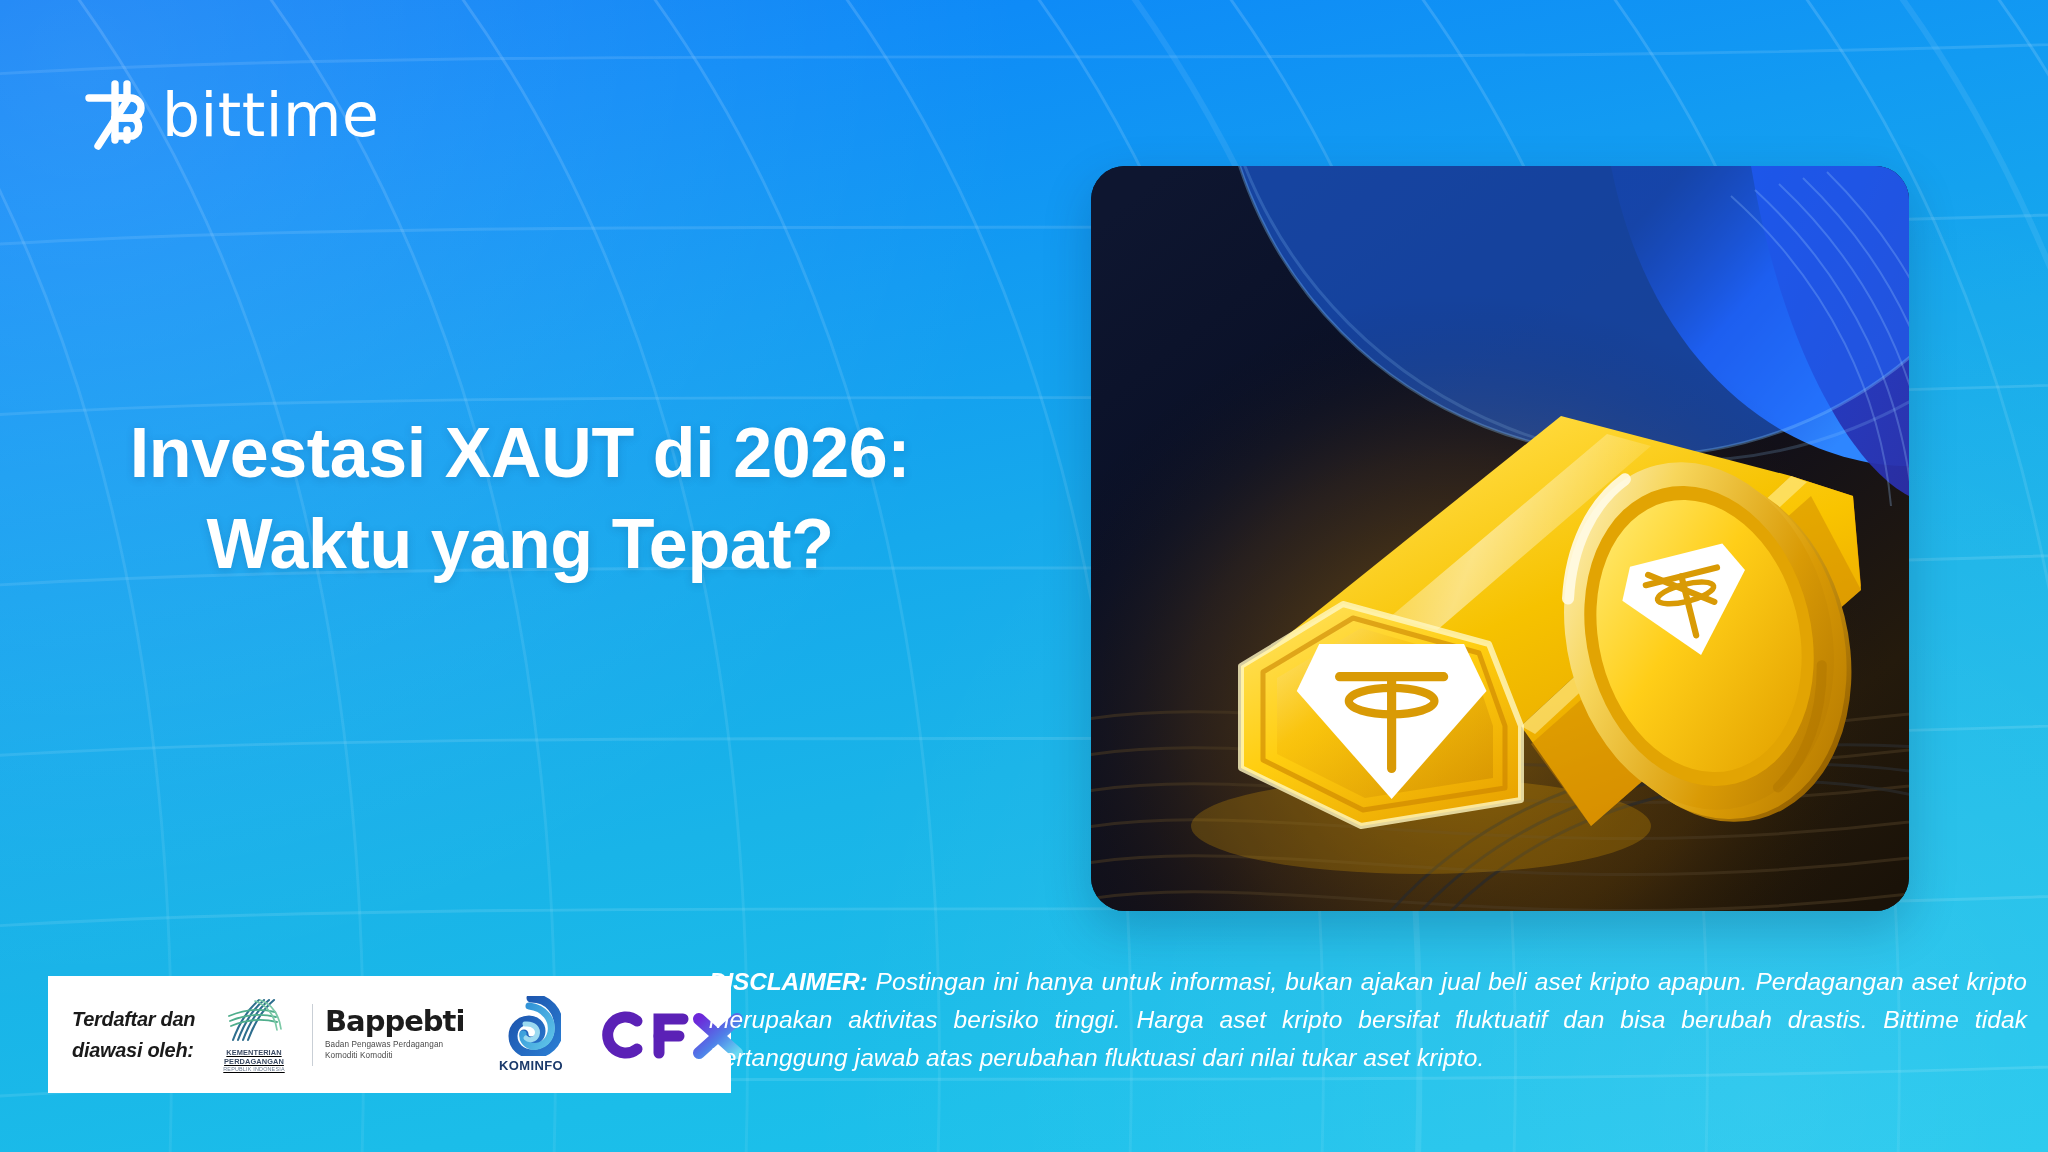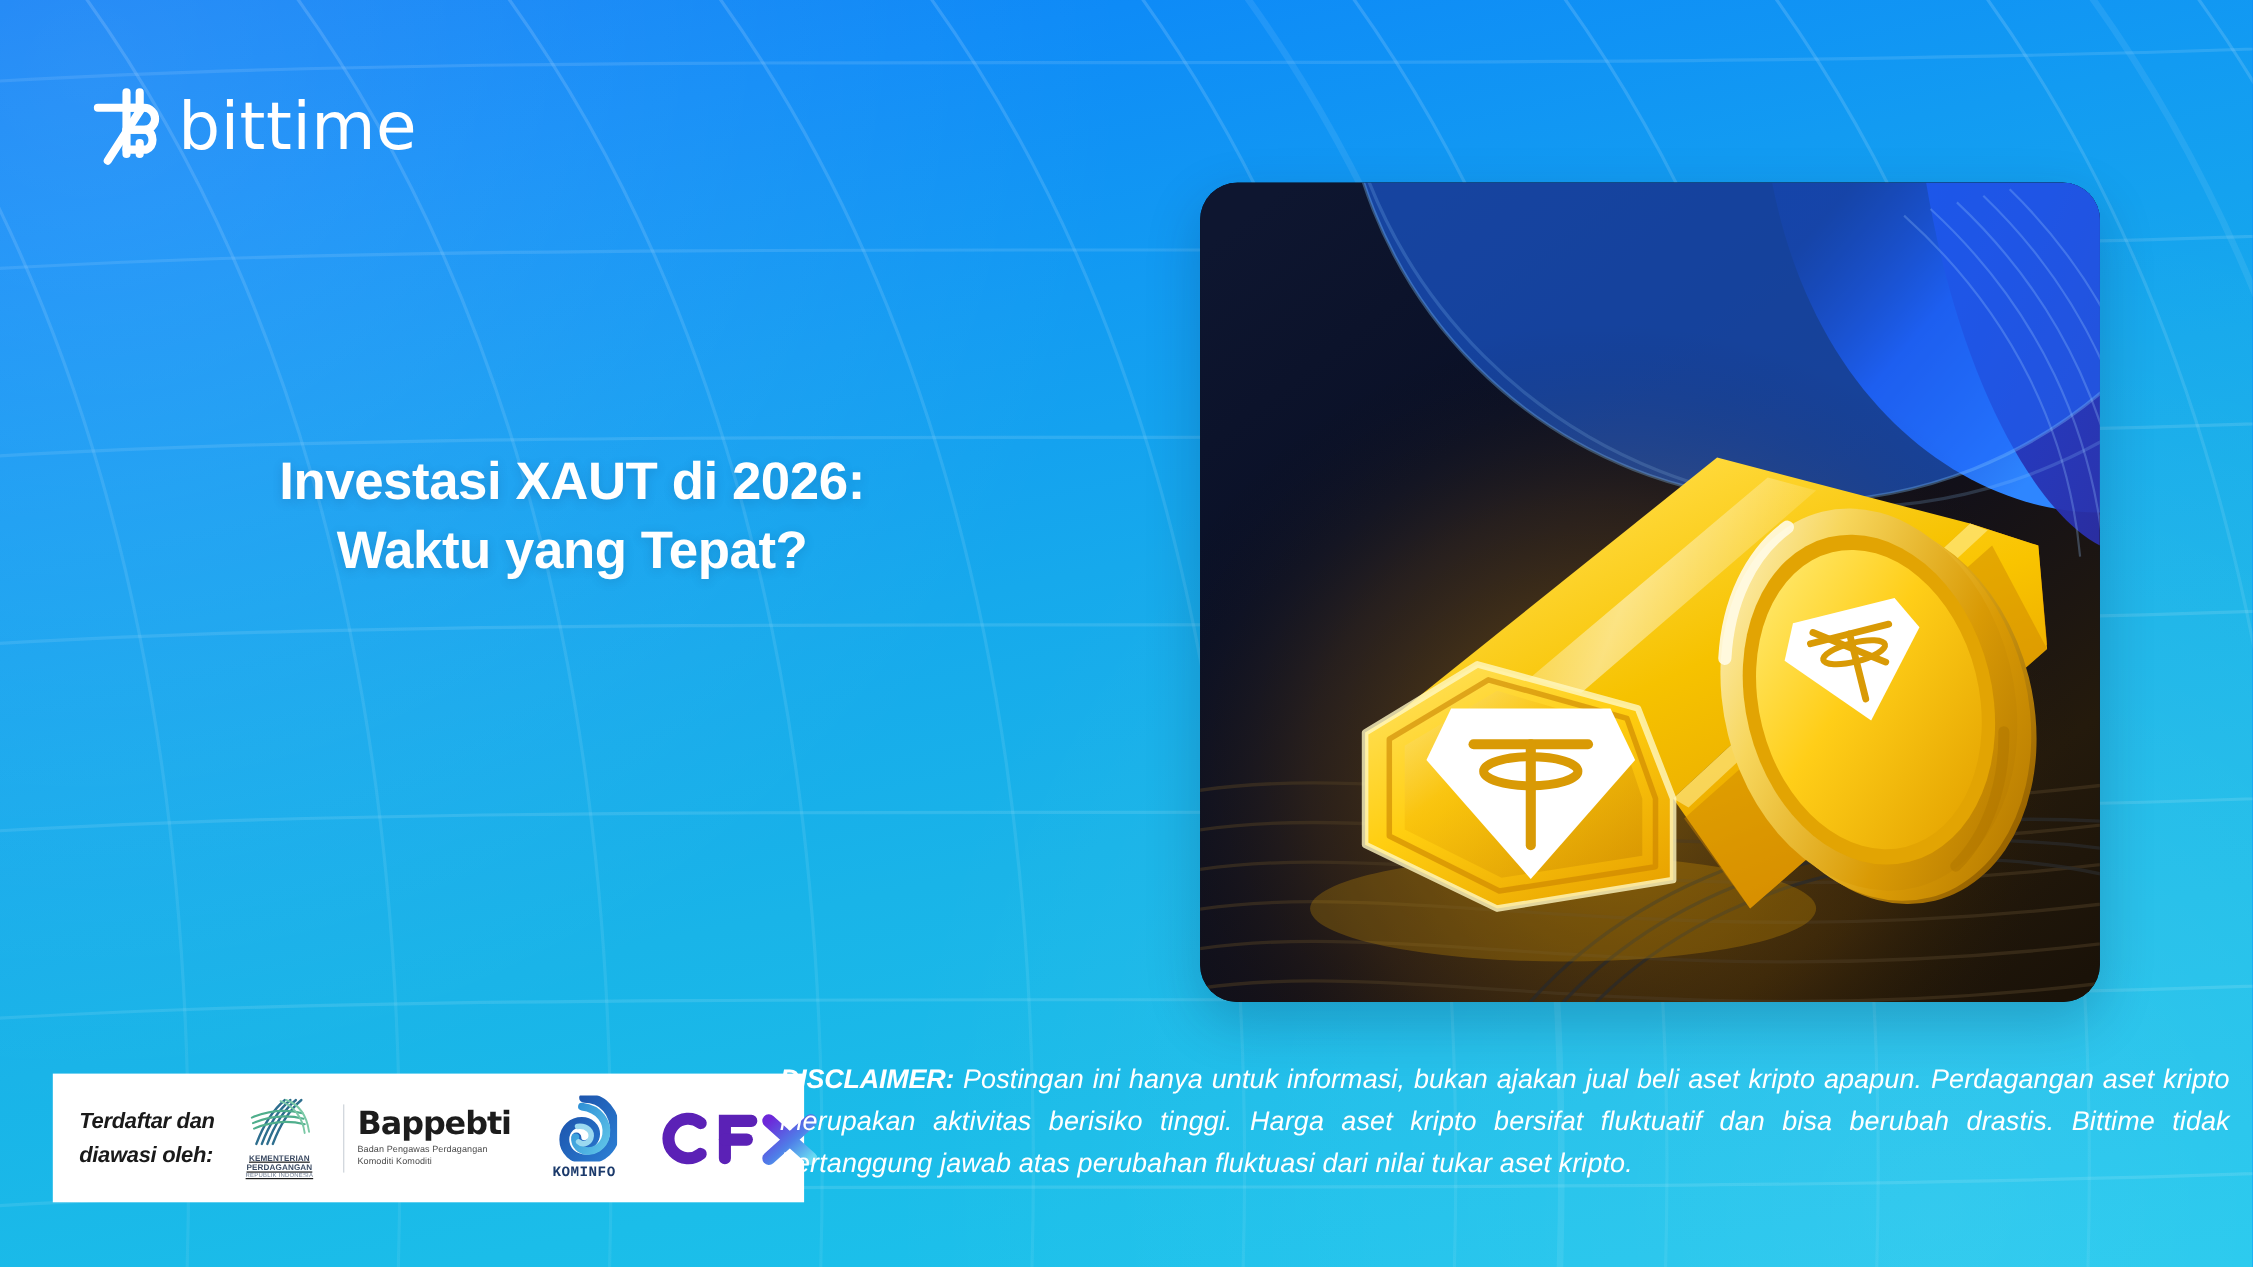--- a/index.html
+++ b/index.html
@@ -58,21 +58,21 @@
   .headline {
     position:absolute;
     left:60px; top:408px;
     width:920px;
     text-align:center;
     z-index:6;
   }
   .headline-line {
     display:block;
     color:#FFFFFF;
-    font-size:48px;
+    font-size:70px;
     font-weight:bold;
     line-height:1.30;
     letter-spacing:-0.4px;
     text-shadow:0 2px 10px rgba(0,40,90,0.16);
     white-space:nowrap;
   }
 
   
   .hero-card {
     position:absolute;
@@ -109,21 +109,21 @@
     flex:none;
   }
   .reg-kemendag { width:92px; flex:none; display:flex; flex-direction:column; align-items:center; gap:6px;text-decoration:underline; }
   .reg-kemendag svg { width:58px; height:46px; display:block; }
   .kemendag-text { font-size:7.4px; line-height:1.22; color:#3C4B63; text-align:center; font-weight:bold; letter-spacing:0.1px; }
   .kemendag-text .sub { font-size:5.4px; font-weight:normal; color:#6B7A90; letter-spacing:0.2px; }
   .reg-divider { width:1px; height:62px; background:#C9CFD6; margin:0 12px; flex:none; }
   .reg-bappebti { flex:none; width:152px; }
   .bappebti-word { font-size:29px; font-weight:bold; color:#1C1C1C; letter-spacing:-1px; line-height:1; font-family:"DejaVu Sans", sans-serif; }
   .bappebti-sub { font-size:8.2px; color:#4A4A4A; line-height:1.32; margin-top:4px; letter-spacing:0.1px; }
-  .reg-kominfo { flex:none; width:96px; display:flex; flex-direction:column; align-items:center; gap:2px; margin-left:6px;font-family:Liberation Mono, monospace;}
+  .reg-kominfo { flex:none; width:96px; display:flex; flex-direction:column; align-items:center; gap:2px; margin-left:6px;}
   .reg-kominfo svg { width:60px; height:60px; display:block; }
   .kominfo-word { font-size:13px; font-weight:bold; color:#1B3A6B; letter-spacing:0.4px; }
   .reg-cfx { flex:none; margin-left:18px; }
   .reg-cfx svg { width:150px; height:56px; display:block; }
 
   
   .disclaimer {
     position:absolute;
     left:709px; top:963px;
     width:1318px;

